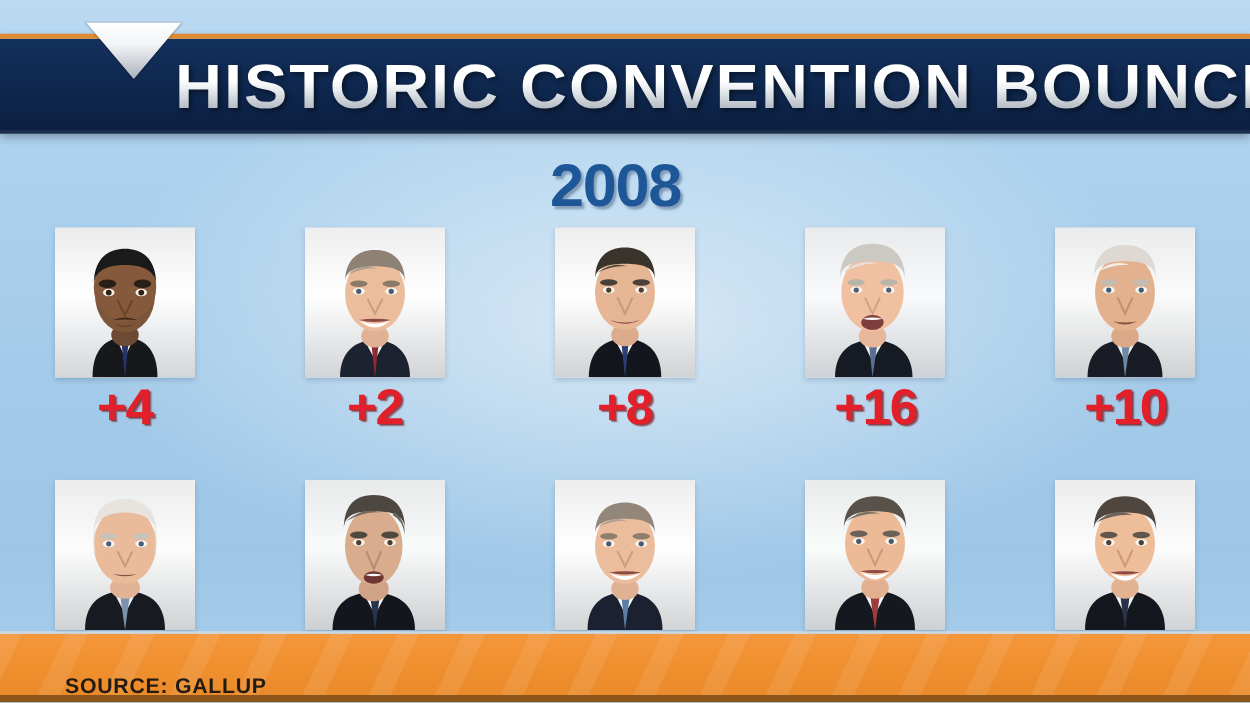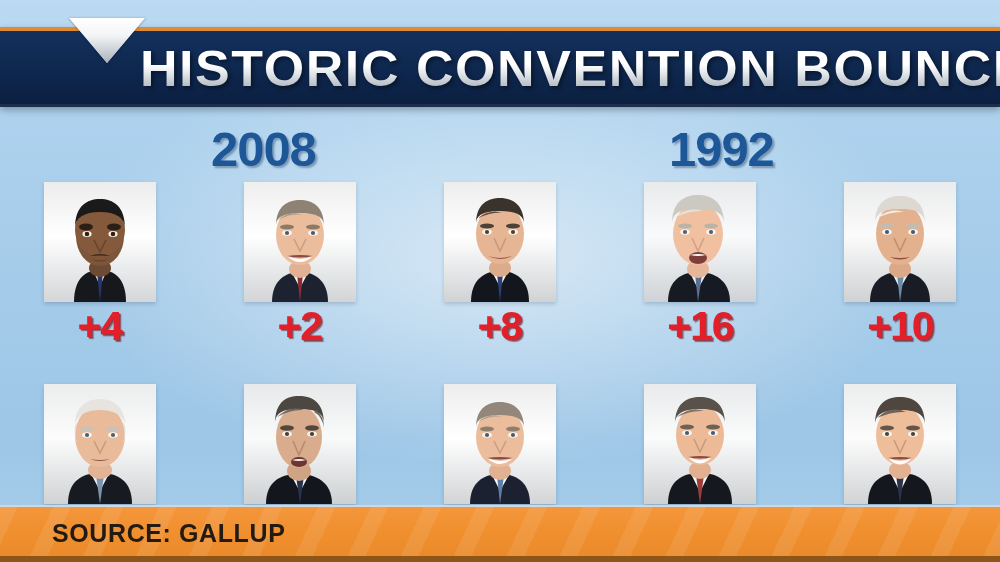--- a/index.html
+++ b/index.html
@@ -110,23 +110,23 @@
   
   .footer {
     position:absolute; left:0; bottom:0; width:1000px; height:57px;
     background:
       repeating-linear-gradient(115deg, rgba(255,255,255,.085) 0px, rgba(255,255,255,.085) 16px, rgba(255,255,255,0) 16px, rgba(255,255,255,0) 48px),
       linear-gradient(180deg,#f4963c 0%,#f0902f 45%,#ea8a2a 100%);
     border-top:2px solid #cdd9df;
     border-bottom:6px solid #8e5518;
   }
   .footer-text {
-    position:absolute; left:52px; top:12px;
+    position:absolute; left:52px; top:32px;
     font-family:"Liberation Sans Narrow","Liberation Sans",sans-serif;
-    font-weight:700; font-size:25px;
+    font-weight:700; font-size:17px;
     letter-spacing:.6px;
     color:#231b12;
   }
 </style>
 </head>
 <body>
 
 <div id="graphic">
 
   <div class="titlebar">
@@ -135,23 +135,20 @@
 
   <div class="tri-wrap">
     <div class="tri-shadow"></div>
     <div class="tri"></div>
     <div class="tri-inner"></div>
   </div>
 
   <div class="years">
     <div class="year-cell">
       <span class="year">2008</span>
-    </div>
-    <div class="year-cell">
-      <span class="year">1992</span>
     </div>
   </div>
 
   <div class="grid">
 
     <div class="row">
 
       <div class="cell">
         <div class="photo">
           <svg viewBox="0 0 112 120" preserveAspectRatio="none">

